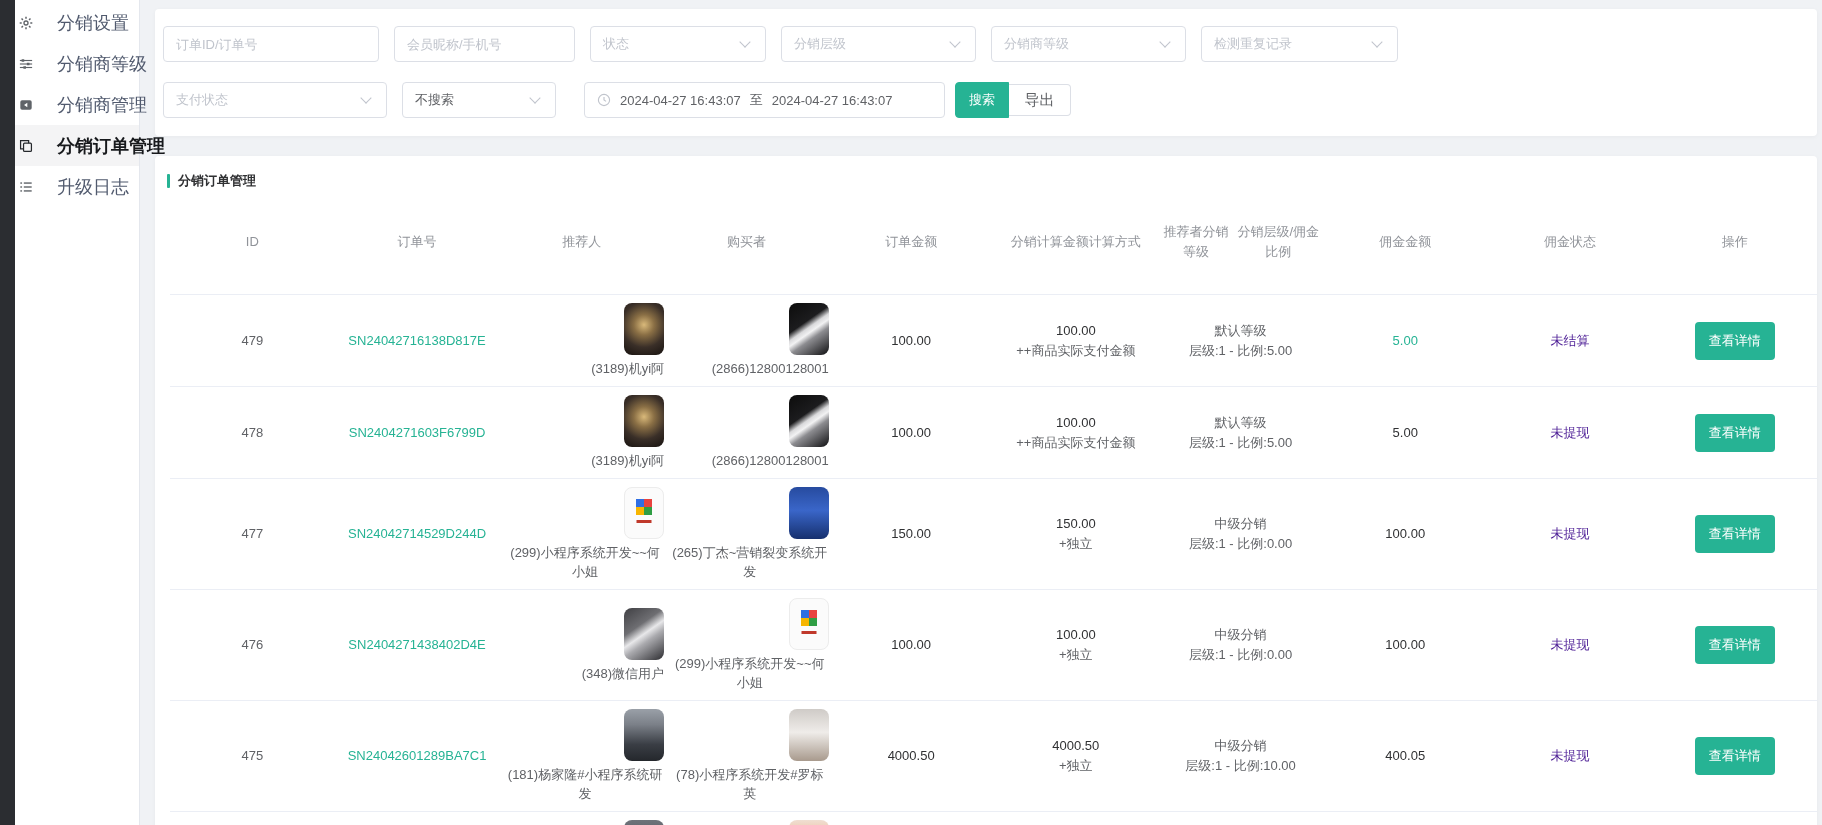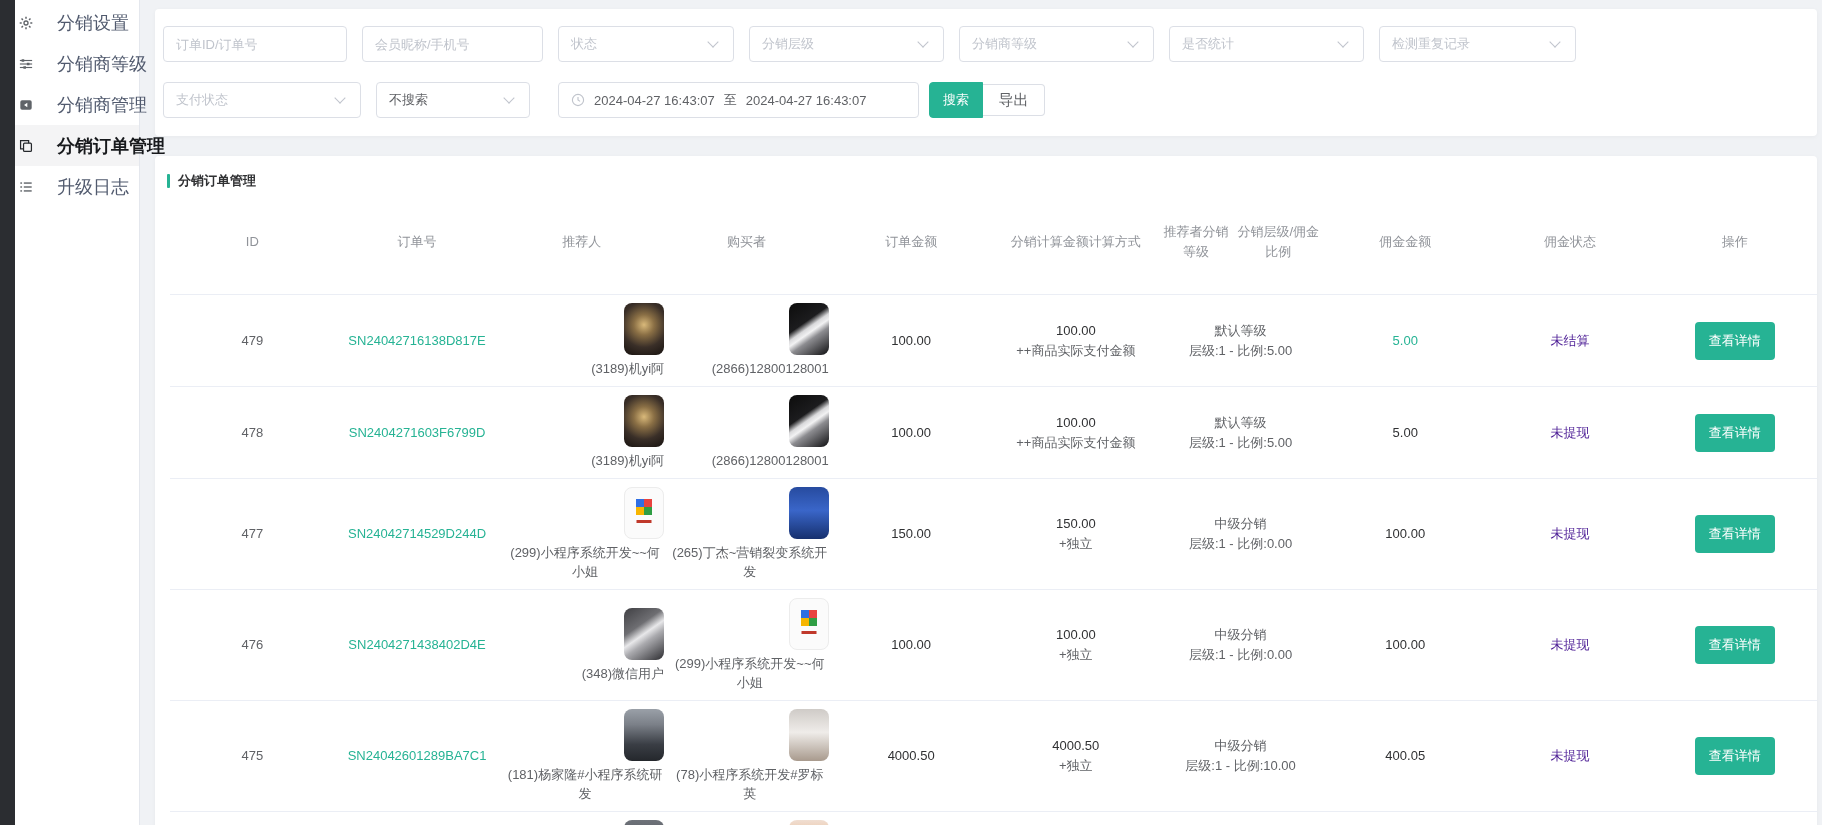--- a/index.html
+++ b/index.html
@@ -31,23 +31,23 @@
   .frow + .frow { margin-top:20px; }
   .f-input, .f-select {
     height:36px; border:1px solid #dcdfe6; border-radius:4px; background:#fff;
     font-size:13px; margin-right:15px;
   }
   .f-input { padding:0 12px; color:#606266; outline:none; }
   .f-input::placeholder { color:#c0c4cc; }
   .f-select { display:flex; align-items:center; justify-content:space-between; padding:0 16px 0 12px; color:#c0c4cc; cursor:pointer; }
   .f-select .val { color:#606266; }
   .caret { width:8px; height:8px; border-right:1.4px solid #c0c4cc; border-bottom:1.4px solid #c0c4cc; transform:rotate(45deg); margin-top:-4px; flex-shrink:0; }
-  .w0{width:184px}.w1{width:180px}.w2{width:181px}.w3{width:176px}
+  .w0{width:216px}.w1{width:180px}.w2{width:181px}.w3{width:176px}
   .w4{width:195px}.w5{width:195px}.w6{width:195px}.w7{width:197px;margin-right:0}
-  .wp{width:198px}.wm{width:154px;margin-right:0}
+  .wp{width:224px}.wm{width:154px;margin-right:0}
   .date-box { height:36px; width:361px; border:1px solid #dcdfe6; border-radius:4px; background:#fff;
     display:flex; align-items:center; gap:9px; padding:0 12px; color:#606266; margin-left:28px; cursor:pointer; }
   .date-box svg { width:14px; height:14px; flex-shrink:0; }
   .btn-search { height:36px; width:54px; margin-left:10px; background:var(--accent); color:#fff; border:1px solid var(--accent);
     border-radius:4px 0 0 4px; font-size:13px; cursor:pointer; font-family:inherit; }
   .btn-export { height:32px; width:62px; background:#fff; color:#606266; border:1px solid #dcdfe6; border-left:none;
     border-radius:0 4px 4px 0; font-size:15px; cursor:pointer; font-family:Liberation Mono, monospace; }
 
   
   .table-card { margin-top:20px; padding:16px 0 0 12px; height:900px; }
@@ -163,24 +163,20 @@
           <span class="caret"></span>
         </div>
         <div class="f-select w4">
           <span>分销层级</span>
           <span class="caret"></span>
         </div>
         <div class="f-select w5">
           <span>分销商等级</span>
           <span class="caret"></span>
         </div>
-        <div class="f-select w6">
-          <span>是否统计</span>
-          <span class="caret"></span>
-        </div>
         <div class="f-select w7">
           <span>检测重复记录</span>
           <span class="caret"></span>
         </div>
       </div>
       <div class="frow">
         <div class="f-select wp">
           <span>支付状态</span>
           <span class="caret"></span>
         </div>

